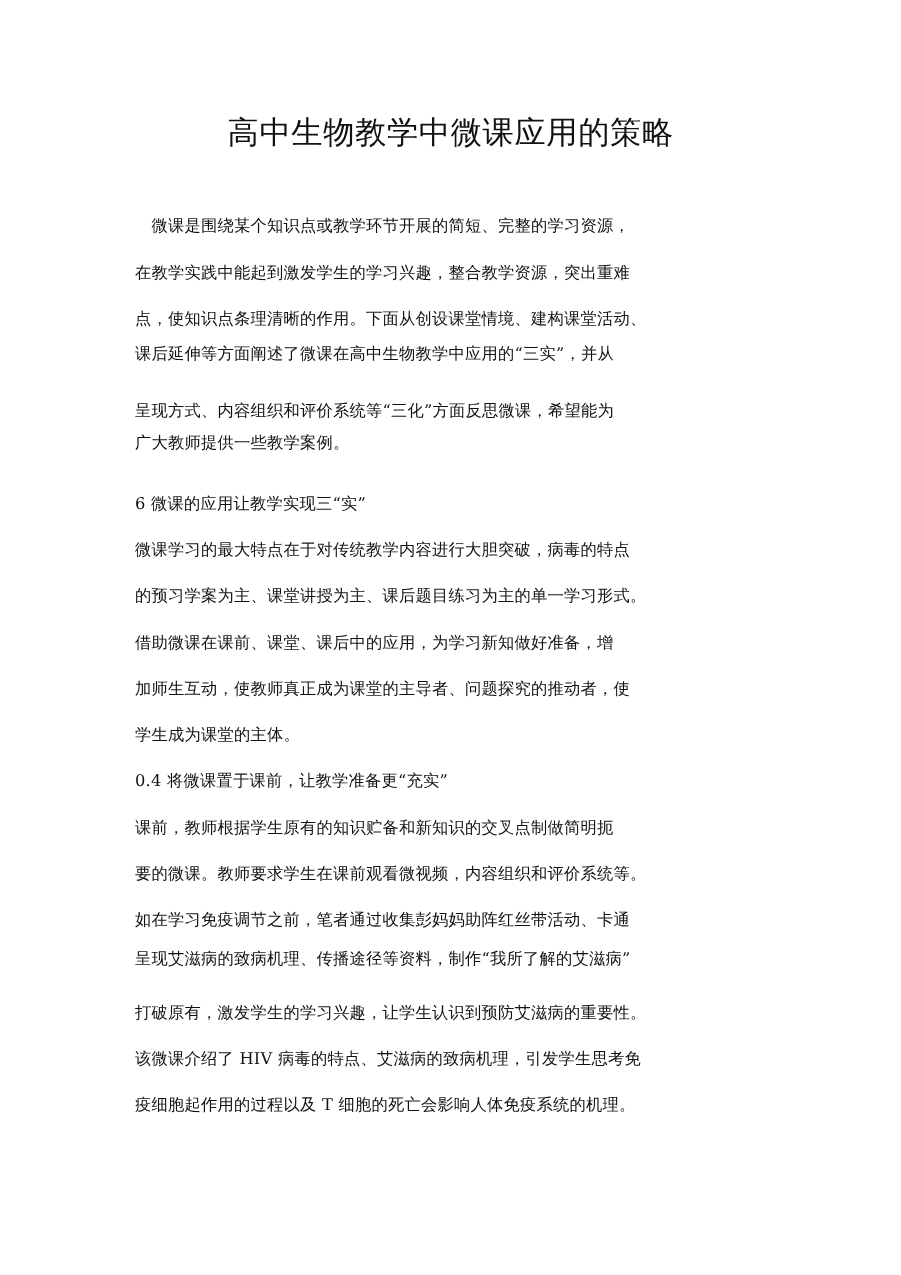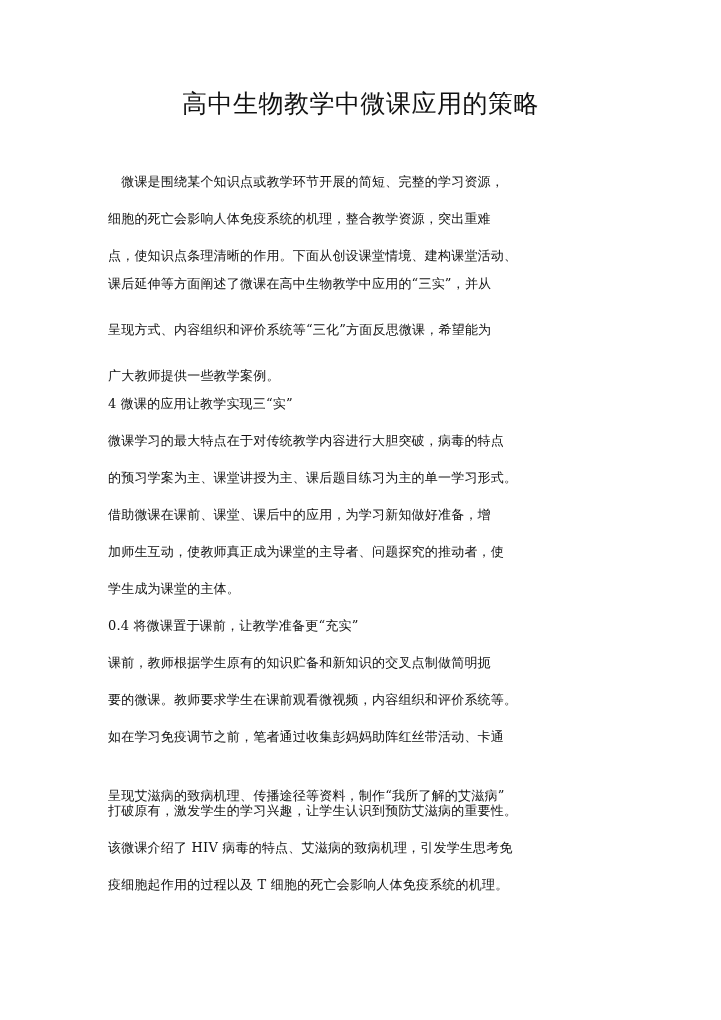--- a/index.html
+++ b/index.html
@@ -19,49 +19,48 @@
       position: absolute;
       top: 86px;
       left: 0;
       width: 721px;
       text-align: center;
       font-size: 25px;
       line-height: 40px;
       letter-spacing: 0.5px;
       margin: 0;
       font-weight: normal;
-      font-family: Liberation Mono, monospace;
     }
     .line {
       position: absolute;
       left: 108px;
       font-size: 13px;
       line-height: 24px;
       white-space: nowrap;
       margin: 0;
       letter-spacing: 0.2px;
     }
   </style>
 </head>
 <body>
 
 <h1 class="page-title">高中生物教学中微课应用的策略</h1>
 
 <p class="line" style="top:170px">　微课是围绕某个知识点或教学环节开展的简短、完整的学习资源，</p>
-<p class="line" style="top:207px">细胞的死亡会影响人体免疫系统的机理，整合教学资源，突出重难</p>
+<p class="line" style="top:207px">在教学实践中能起到激发学生的学习兴趣，整合教学资源，突出重难</p>
 <p class="line" style="top:244px">点，使知识点条理清晰的作用。下面从创设课堂情境、建构课堂活动、</p>
 <p class="line" style="top:272px">课后延伸等方面阐述了微课在高中生物教学中应用的“三实”，并从</p>
 <p class="line" style="top:318px">呈现方式、内容组织和评价系统等“三化”方面反思微课，希望能为</p>
-<p class="line" style="top:364px">广大教师提供一些教学案例。</p>
-<p class="line" style="top:392px"> 4 微课的应用让教学实现三“实”</p>
+<p class="line" style="top:343px">广大教师提供一些教学案例。</p>
+<p class="line" style="top:392px"> 6 微课的应用让教学实现三“实”</p>
 <p class="line" style="top:429px"> 微课学习的最大特点在于对传统教学内容进行大胆突破，病毒的特点</p>
 <p class="line" style="top:466px">的预习学案为主、课堂讲授为主、课后题目练习为主的单一学习形式。</p>
 <p class="line" style="top:503px">借助微课在课前、课堂、课后中的应用，为学习新知做好准备，增</p>
 <p class="line" style="top:540px">加师生互动，使教师真正成为课堂的主导者、问题探究的推动者，使</p>
 <p class="line" style="top:577px">学生成为课堂的主体。</p>
 <p class="line" style="top:614px"> 0.4 将微课置于课前，让教学准备更“充实”</p>
 <p class="line" style="top:651px"> 课前，教师根据学生原有的知识贮备和新知识的交叉点制做简明扼</p>
 <p class="line" style="top:688px">要的微课。教师要求学生在课前观看微视频，内容组织和评价系统等。</p>
 <p class="line" style="top:725px">如在学习免疫调节之前，笔者通过收集彭妈妈助阵红丝带活动、卡通</p>
-<p class="line" style="top:784px">呈现艾滋病的致病机理、传播途径等资料，制作“我所了解的艾滋病”</p>
+<p class="line" style="top:756px">呈现艾滋病的致病机理、传播途径等资料，制作“我所了解的艾滋病”</p>
 <p class="line" style="top:799px">打破原有，激发学生的学习兴趣，让学生认识到预防艾滋病的重要性。</p>
 <p class="line" style="top:836px">该微课介绍了 HIV 病毒的特点、艾滋病的致病机理，引发学生思考免</p>
 <p class="line" style="top:873px">疫细胞起作用的过程以及 T 细胞的死亡会影响人体免疫系统的机理。</p>
 
 </body></html>

